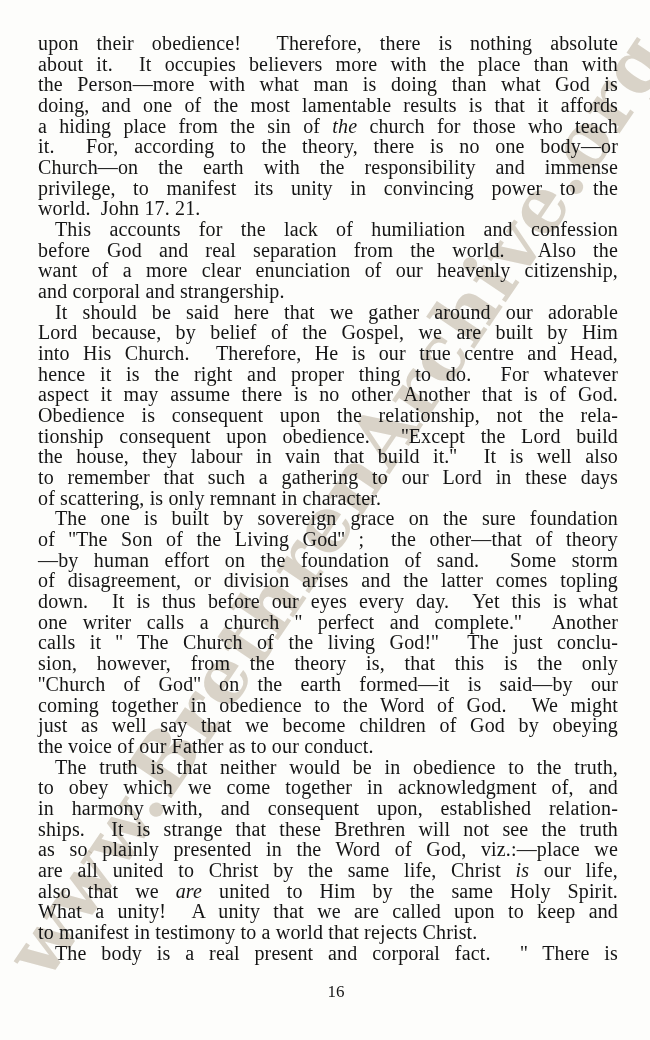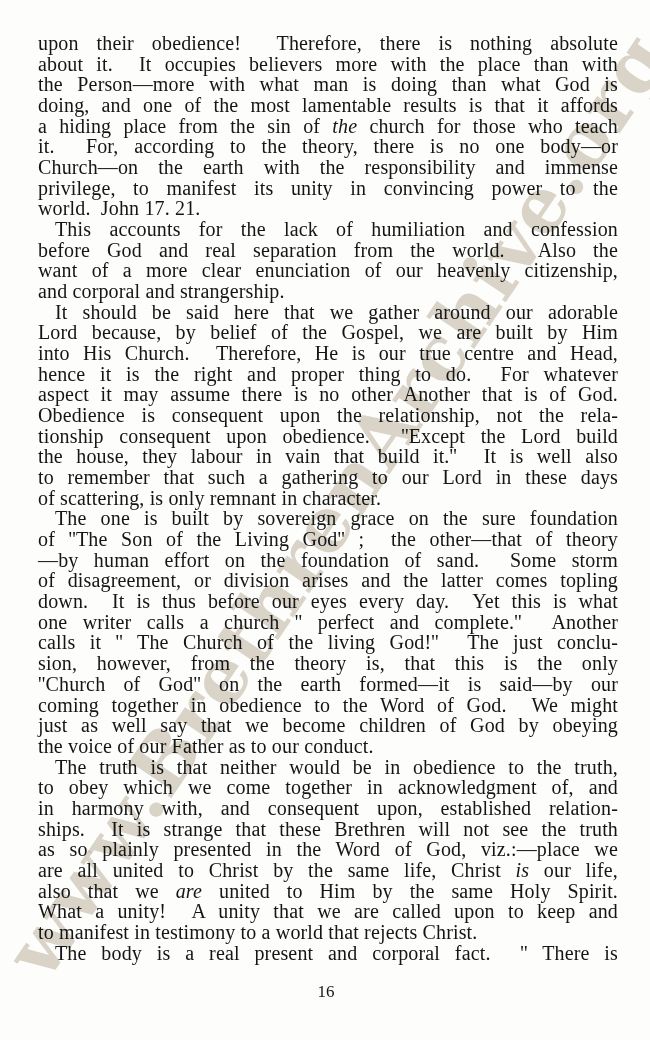--- a/index.html
+++ b/index.html
@@ -55,21 +55,21 @@
   }
   .line.indent {
     text-indent: 17px;
   }
   .it {
     font-style: italic;
     margin-top: 13px;
   }
   .footer {
     position: absolute;
-    left: 36px;
+    left: 46px;
     top: 982px;
     width: 580px;
     text-align: center;
     z-index: 1;
     font-size: 17px;
     line-height: 20px;
   }
 </style>
 </head>
 <body>

